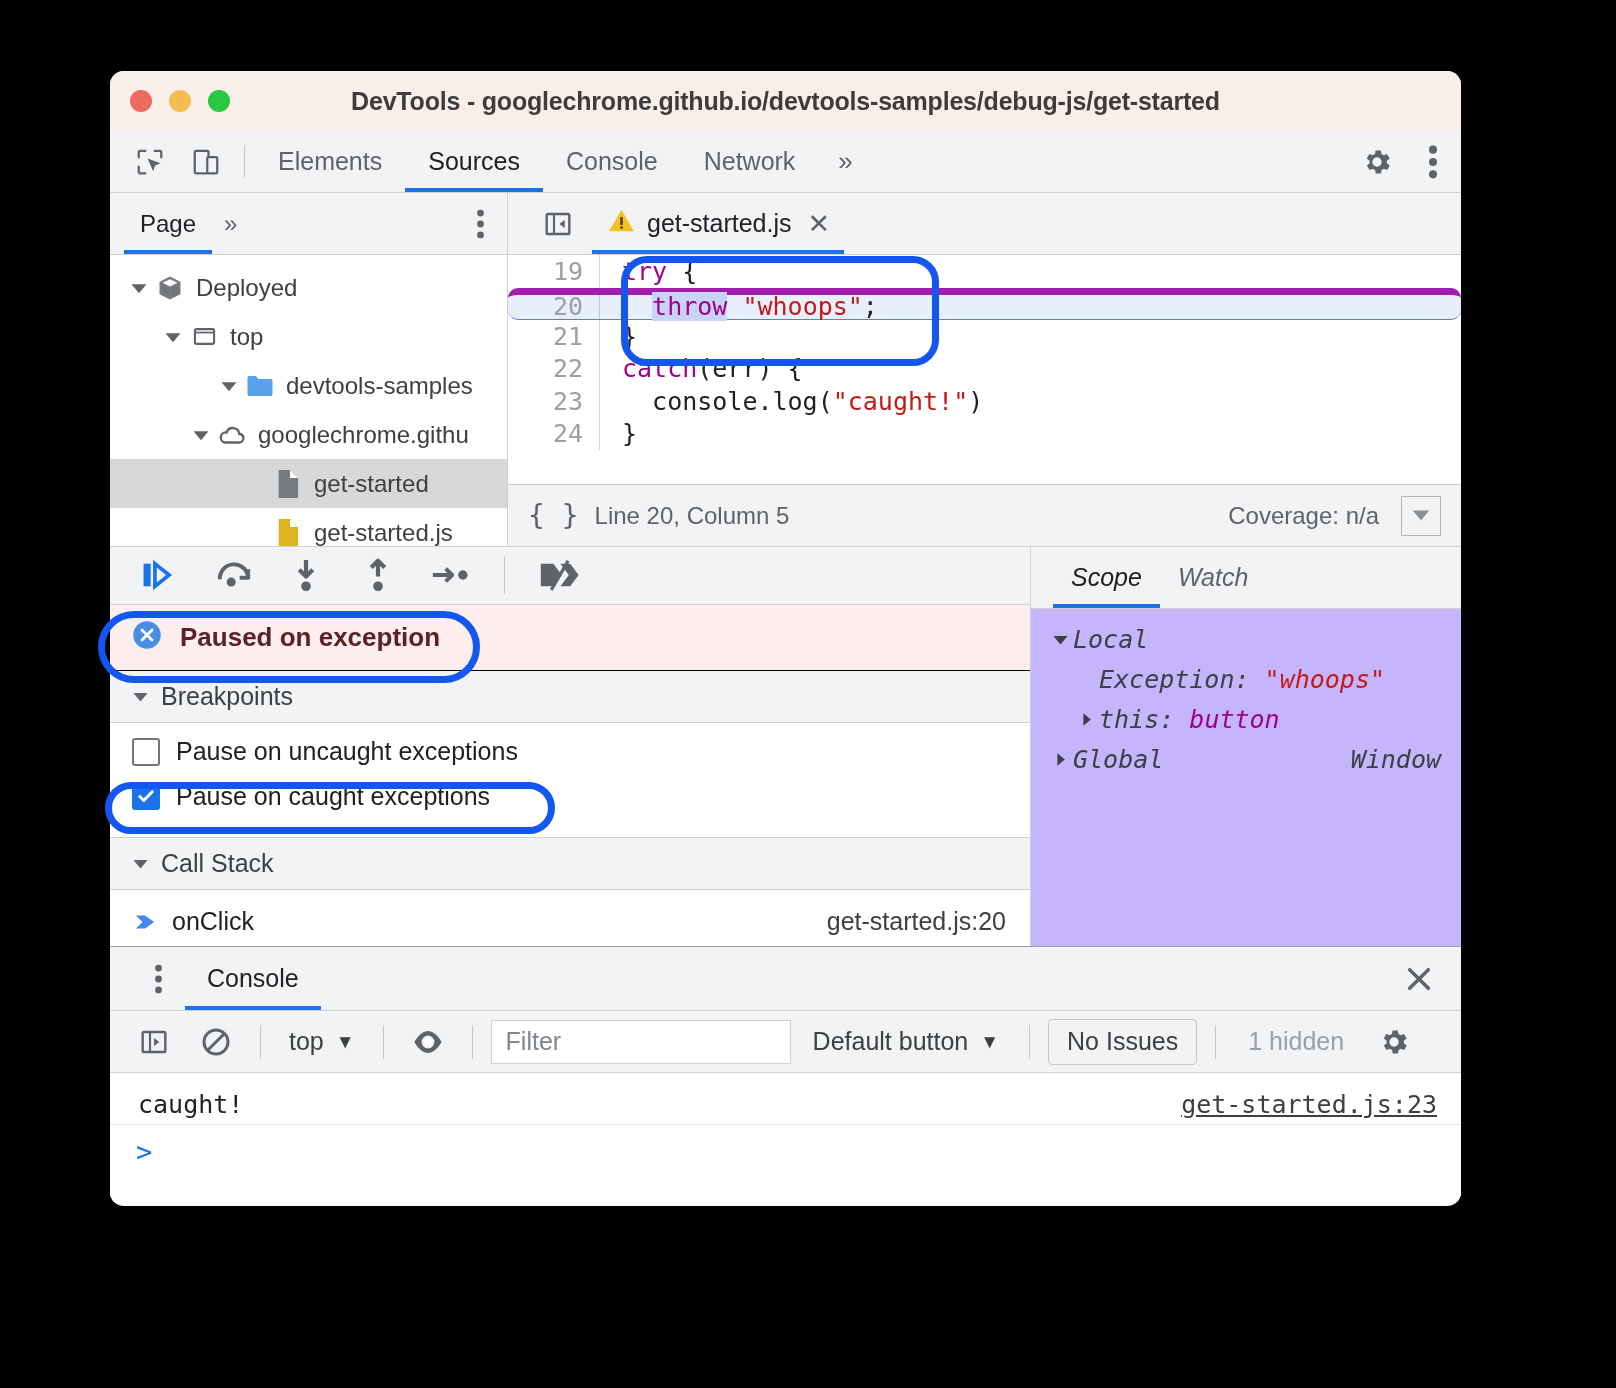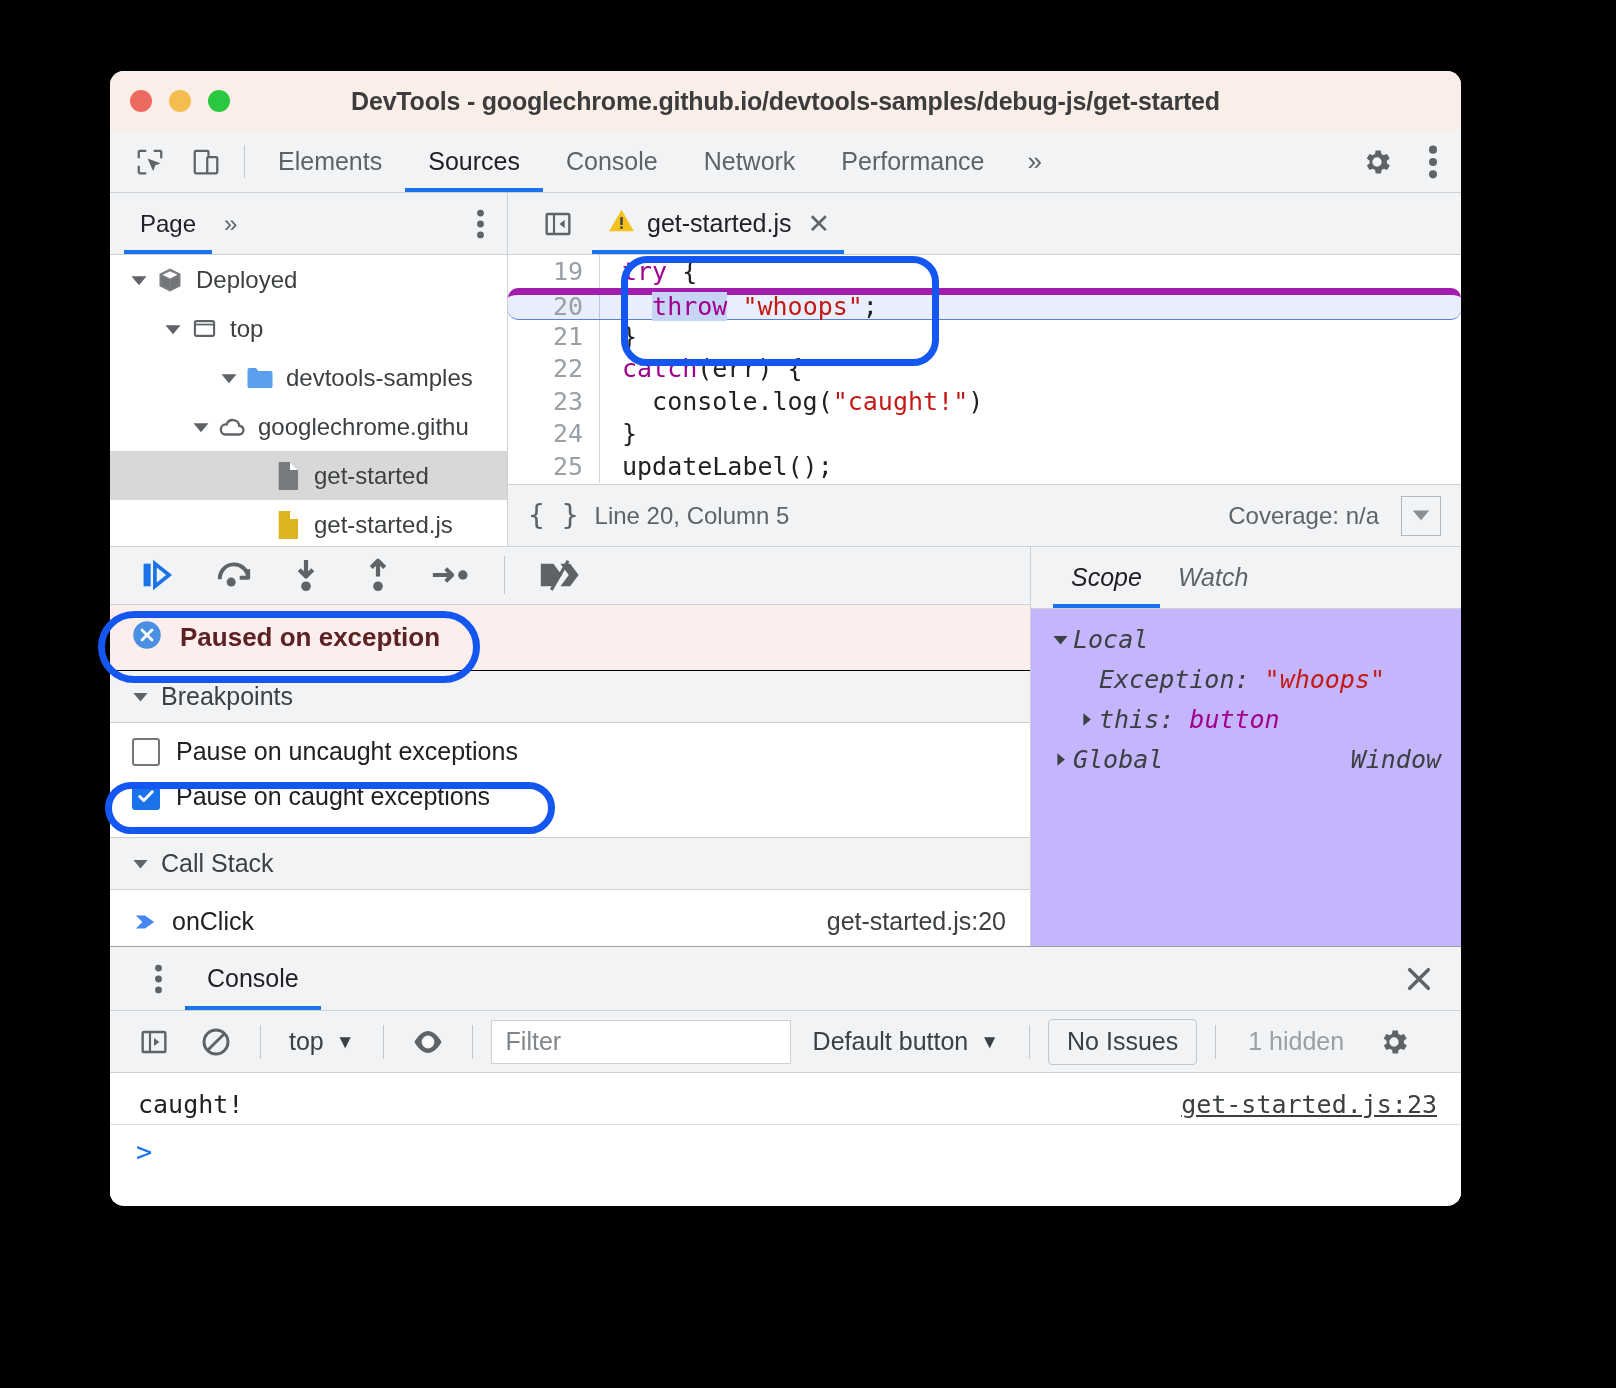--- a/index.html
+++ b/index.html
@@ -98,21 +98,21 @@
     display: flex; align-items: center; padding: 0 16px;
     font-size: 24px; color: #202124; position: relative; cursor: pointer;
   }
   .ntab.active::after {
     content: ""; position: absolute; left: 0; right: 0; bottom: 0;
     height: 4px; background: #1a73e8;
   }
   .ntab-more { display: flex; align-items: center; padding: 0 12px; font-size: 24px; color: #5f6368; cursor: pointer; }
   .ntab-kebab { margin-left: auto; display: flex; align-items: center; padding: 0 22px; cursor: pointer; }
 
-  .tree { flex: 1; overflow: hidden; font-size: 24px; color: #3c4043; }
+  .tree { flex: 1; overflow: hidden; padding-top: 8px; font-size: 24px; color: #3c4043; }
   .trow {
     display: flex; align-items: center;
     height: 49px; white-space: nowrap; cursor: pointer;
   }
   .trow.selected { background: #d8d8d8; }
   .tw { width: 26px; display: inline-flex; justify-content: center; flex: 0 0 auto; }
   .tw svg { display: block; }
   .ticon { width: 36px; display: inline-flex; justify-content: center; flex: 0 0 auto; }
   .tlabel { margin-left: 8px; }
 
@@ -332,21 +332,20 @@
         <rect x="3" y="3" width="11" height="18" rx="1"></rect>
         <rect x="13" y="8" width="8" height="13" rx="1" fill="#f1f3f4"></rect>
       </svg>
     </div>
     <div class="tb-sep"></div>
     <div class="tabs">
       <div class="tab">Elements</div>
       <div class="tab active">Sources</div>
       <div class="tab">Console</div>
       <div class="tab">Network</div>
-      <div class="tab">Performance</div>
     </div>
     <div class="tb-more">»</div>
     <div class="tb-right">
       <div class="tb-sep"></div>
       <div class="tb-icon">
         <svg width="32" height="32" viewBox="0 0 24 24" fill="#5f6368">
           <path d="M19.4 13a7.7 7.7 0 000-2l2.1-1.6-2-3.4-2.5 1a7.6 7.6 0 00-1.7-1l-.4-2.6h-4l-.4 2.6a7.6 7.6 0 00-1.7 1l-2.5-1-2 3.4L6.5 11a7.7 7.7 0 000 2l-2.1 1.6 2 3.4 2.5-1c.5.4 1.1.8 1.7 1l.4 2.6h4l.4-2.6c.6-.2 1.2-.6 1.7-1l2.5 1 2-3.4L19.4 13zM12 15.5A3.5 3.5 0 1115.5 12 3.5 3.5 0 0112 15.5z"></path>
         </svg>
       </div>
       <div class="tb-icon">
@@ -497,24 +496,20 @@
           <span class="ctext"><span class="kw">catch</span><span class="plain">(err) {</span></span>
         </div>
         <div class="cline">
           <span class="gutter">23</span>
           <span class="ctext"><span class="plain">  console.log(</span><span class="str">"caught!"</span><span class="plain">)</span></span>
         </div>
         <div class="cline">
           <span class="gutter">24</span>
           <span class="ctext"><span class="plain">}</span></span>
         </div>
-        <div class="cline">
-          <span class="gutter">25</span>
-          <span class="ctext"><span class="plain">updateLabel();</span></span>
-        </div>
       </div>
 
       <div class="ed-status">
         <span class="brace">{ }</span>
         <span>Line 20, Column 5</span>
         <span class="coverage">Coverage: n/a</span>
         <span class="cov-btn">
           <svg width="22" height="22" viewBox="0 0 16 16" fill="#8a8f94">
                 <path d="M2 4h12L8 11z"></path>
               </svg>

